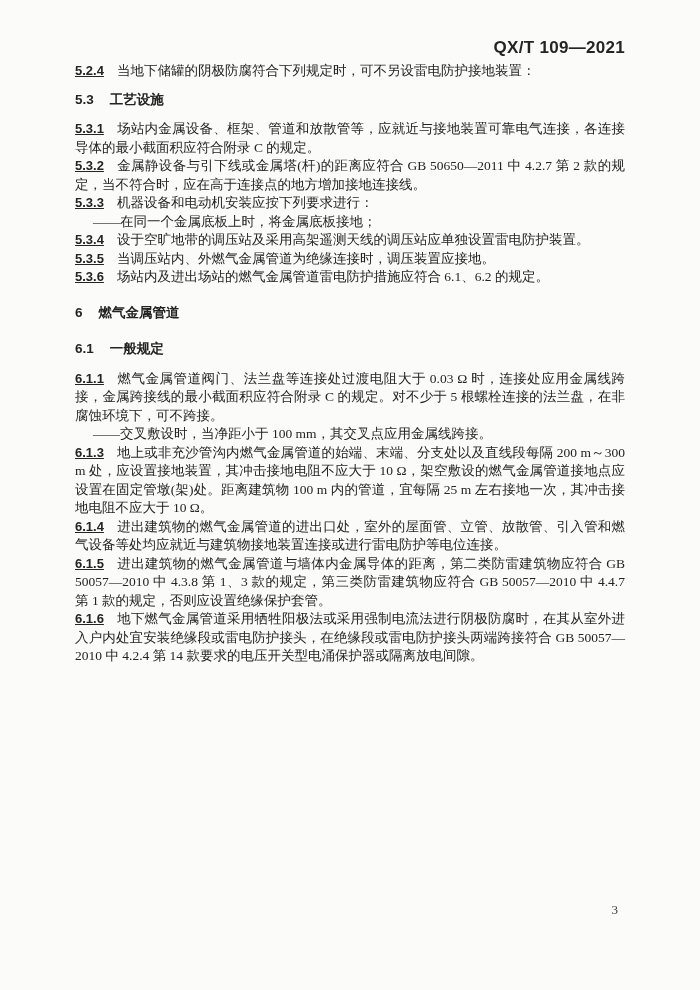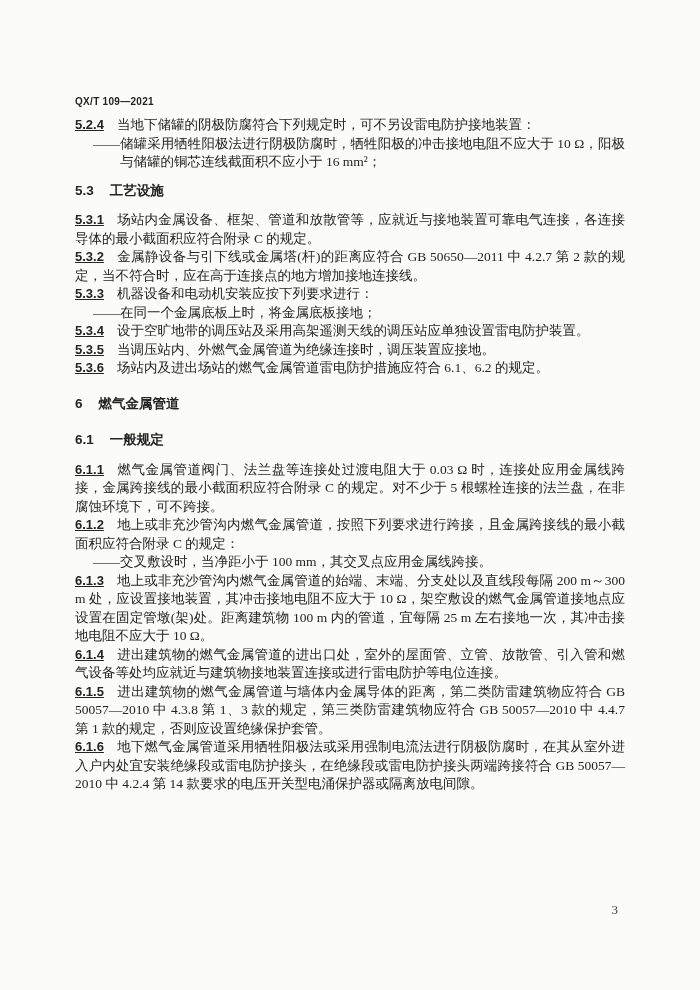--- a/index.html
+++ b/index.html
@@ -15,24 +15,25 @@
     width:700px; height:990px;
     overflow:hidden;
     background:#fbfbf9;
   }
   .content {
     position:absolute;
     left:75px; top:0;
     width:550px;
   }
   .doc-code {
-    margin-top:92px;
+    margin-top:38px;
+    text-align:right;
     font-family:"Liberation Sans","DejaVu Sans",sans-serif;
     font-weight:bold;
-    font-size:10px;
+    font-size:17px;
     letter-spacing:0.3px;
     line-height:19px;
   }
   .body-text {
     margin-top:5px;
     font-size:13.5px;
     line-height:18.5px;
     text-align:justify;
   }
   .body-text p { margin:0; }
@@ -70,37 +71,35 @@
 <body>
 
 <div class="page">
   <div class="content">
 
     <div class="doc-code">QX/T 109—2021</div>
 
     <div class="body-text">
 
       <p class="clause"><span class="cnum">5.2.4</span><span>当地下储罐的阴极防腐符合下列规定时，可不另设雷电防护接地装置：</span></p>
-      <p class="dash">——储罐采用牺牲阳极法进行阴极防腐时，牺牲阳极的冲击接地电阻不应大于 10 Ω，阳极与储罐的铜芯连线截面积不应小于 16 mm²；</p>
 
       <p class="heading h-sec"><span class="hnum">5.3</span><span>工艺设施</span></p>
 
       <p class="clause"><span class="cnum">5.3.1</span><span>场站内金属设备、框架、管道和放散管等，应就近与接地装置可靠电气连接，各连接导体的最小截面积应符合附录 C 的规定。</span></p>
       <p class="clause"><span class="cnum">5.3.2</span><span>金属静设备与引下线或金属塔(杆)的距离应符合 GB 50650—2011 中 4.2.7 第 2 款的规定，当不符合时，应在高于连接点的地方增加接地连接线。</span></p>
       <p class="clause"><span class="cnum">5.3.3</span><span>机器设备和电动机安装应按下列要求进行：</span></p>
       <p class="dash">——在同一个金属底板上时，将金属底板接地；</p>
       <p class="clause"><span class="cnum">5.3.4</span><span>设于空旷地带的调压站及采用高架遥测天线的调压站应单独设置雷电防护装置。</span></p>
       <p class="clause"><span class="cnum">5.3.5</span><span>当调压站内、外燃气金属管道为绝缘连接时，调压装置应接地。</span></p>
       <p class="clause"><span class="cnum">5.3.6</span><span>场站内及进出场站的燃气金属管道雷电防护措施应符合 6.1、6.2 的规定。</span></p>
 
       <p class="heading h-chapter"><span class="hnum">6</span><span>燃气金属管道</span></p>
       <p class="heading h-sub"><span class="hnum">6.1</span><span>一般规定</span></p>
 
       <p class="clause"><span class="cnum">6.1.1</span><span>燃气金属管道阀门、法兰盘等连接处过渡电阻大于 0.03 Ω 时，连接处应用金属线跨接，金属跨接线的最小截面积应符合附录 C 的规定。对不少于 5 根螺栓连接的法兰盘，在非腐蚀环境下，可不跨接。</span></p>
-      <p class="clause"><span class="cnum">6.1.2</span><span>地上或非充沙管沟内燃气金属管道，按照下列要求进行跨接，且金属跨接线的最小截面积应符合附录 C 的规定：</span></p>
       <p class="dash">——交叉敷设时，当净距小于 100 mm，其交叉点应用金属线跨接。</p>
       <p class="clause"><span class="cnum">6.1.3</span><span>地上或非充沙管沟内燃气金属管道的始端、末端、分支处以及直线段每隔 200 m～300 m 处，应设置接地装置，其冲击接地电阻不应大于 10 Ω，架空敷设的燃气金属管道接地点应设置在固定管墩(架)处。距离建筑物 100 m 内的管道，宜每隔 25 m 左右接地一次，其冲击接地电阻不应大于 10 Ω。</span></p>
       <p class="clause"><span class="cnum">6.1.4</span><span>进出建筑物的燃气金属管道的进出口处，室外的屋面管、立管、放散管、引入管和燃气设备等处均应就近与建筑物接地装置连接或进行雷电防护等电位连接。</span></p>
       <p class="clause"><span class="cnum">6.1.5</span><span>进出建筑物的燃气金属管道与墙体内金属导体的距离，第二类防雷建筑物应符合 GB 50057—2010 中 4.3.8 第 1、3 款的规定，第三类防雷建筑物应符合 GB 50057—2010 中 4.4.7 第 1 款的规定，否则应设置绝缘保护套管。</span></p>
       <p class="clause"><span class="cnum">6.1.6</span><span>地下燃气金属管道采用牺牲阳极法或采用强制电流法进行阴极防腐时，在其从室外进入户内处宜安装绝缘段或雷电防护接头，在绝缘段或雷电防护接头两端跨接符合 GB 50057—2010 中 4.2.4 第 14 款要求的电压开关型电涌保护器或隔离放电间隙。</span></p>
 
     </div>
   </div>
 
   <div class="page-num">3</div>

